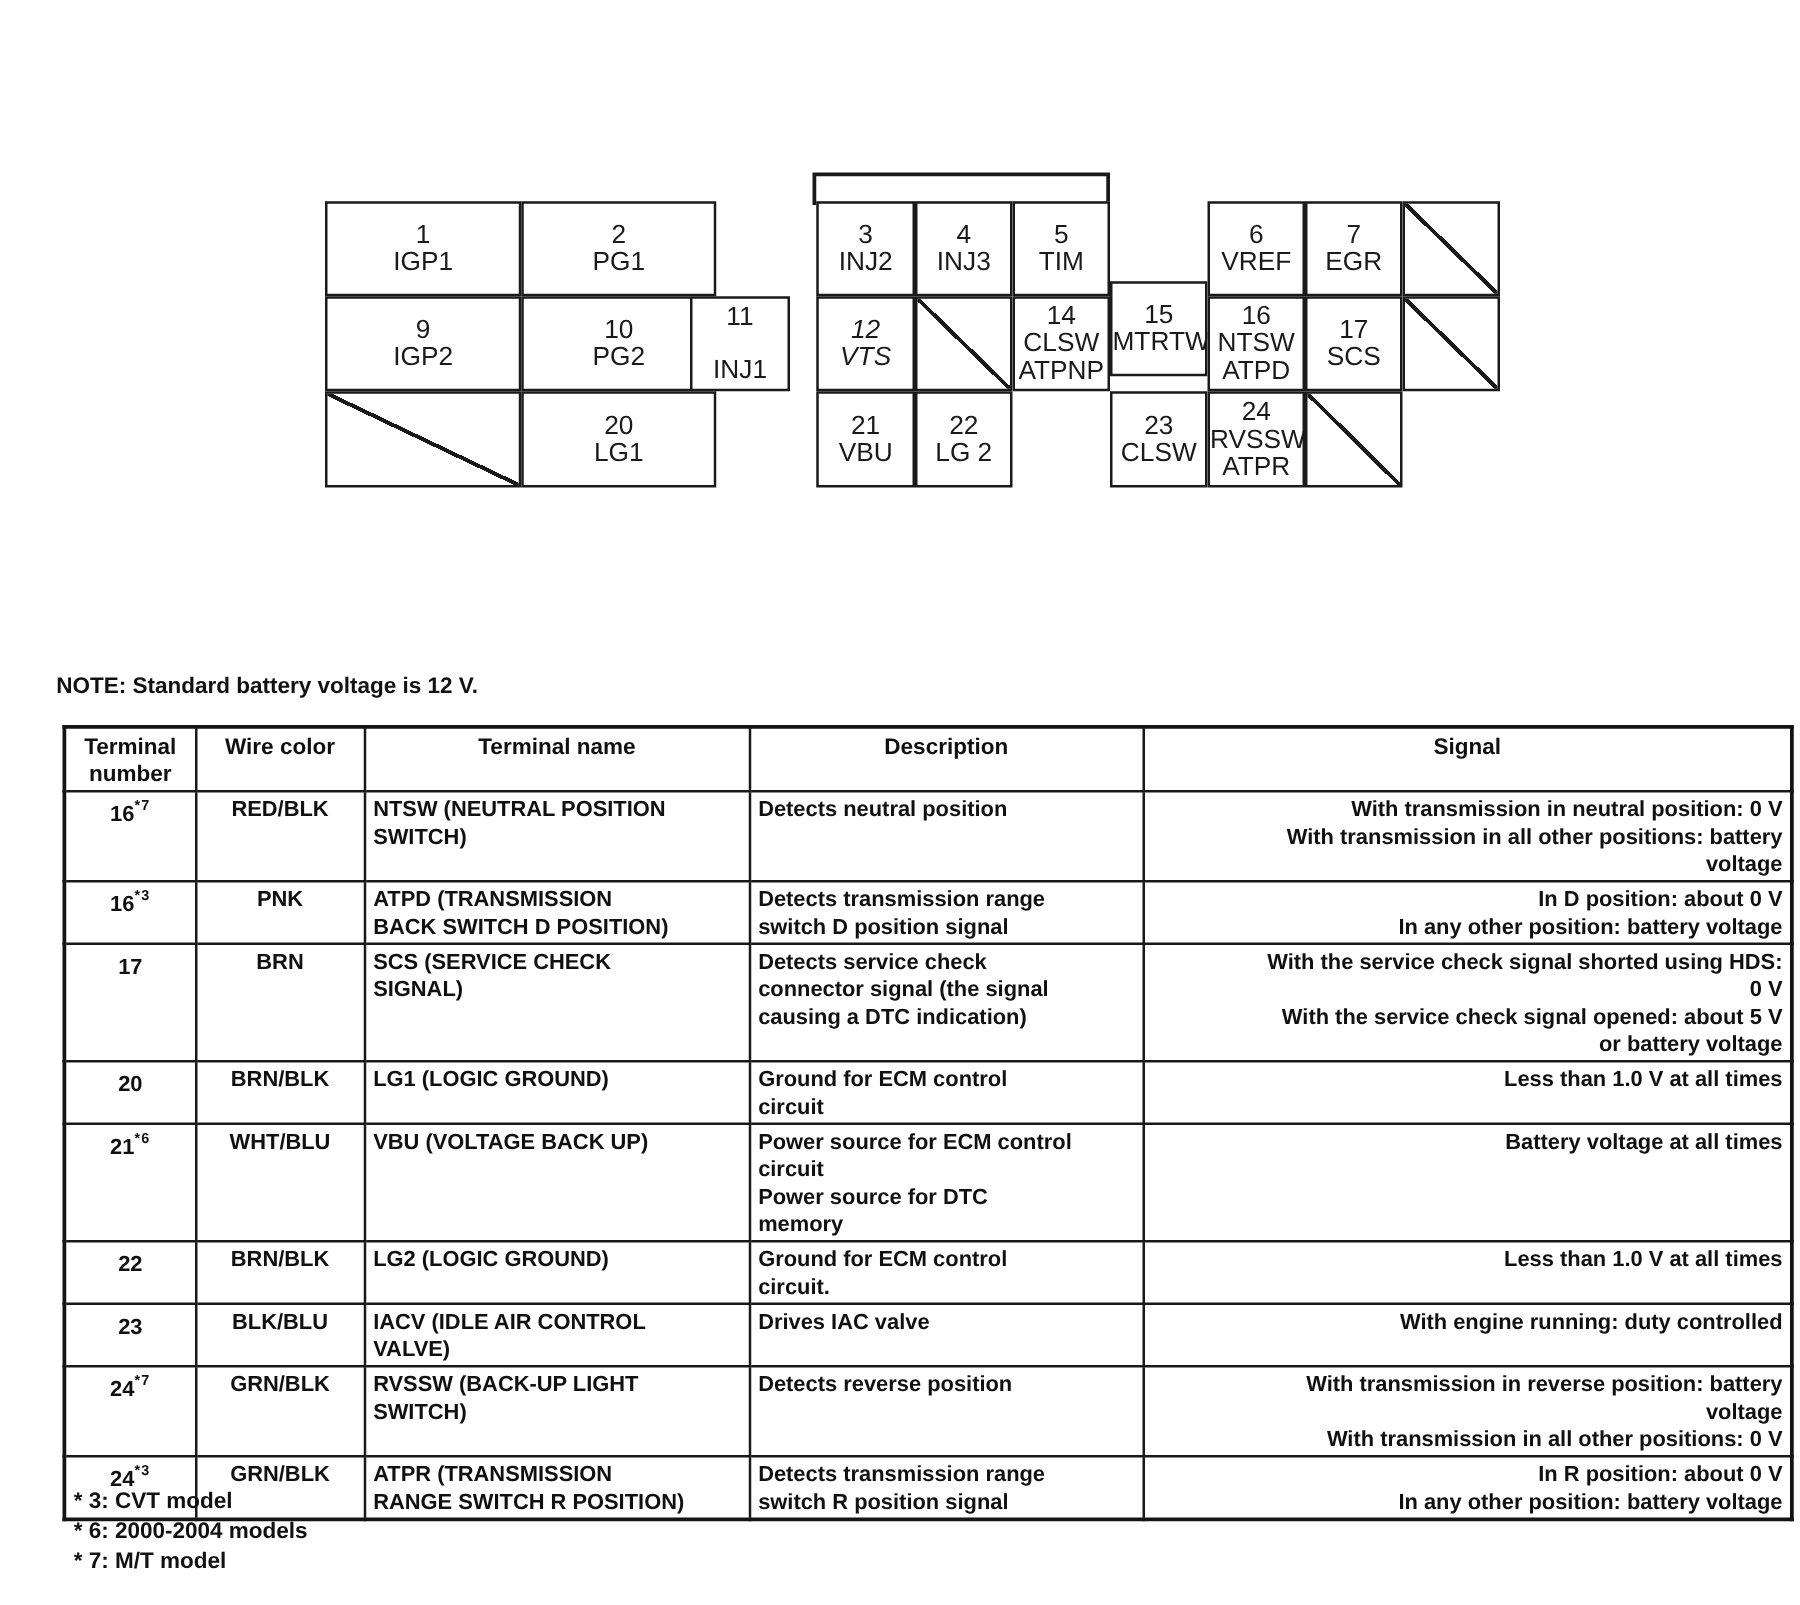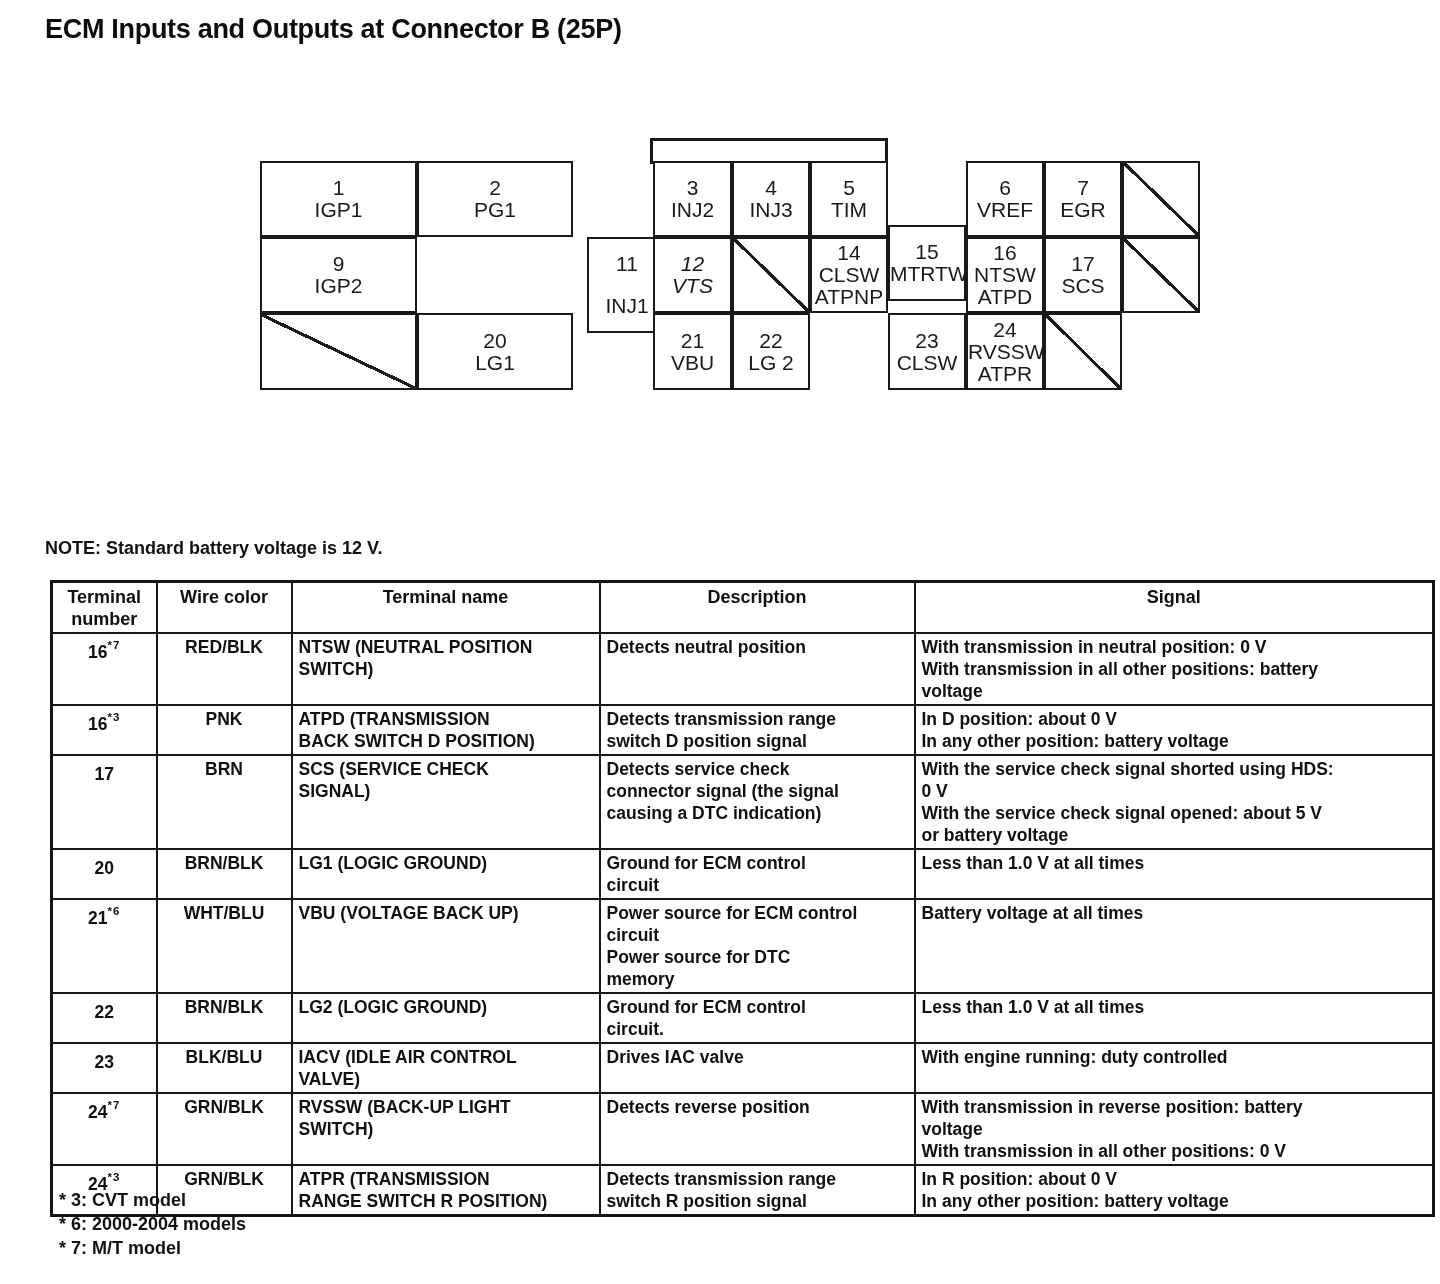--- a/index.html
+++ b/index.html
@@ -46,33 +46,32 @@
   #terminal-table th,#terminal-table td{
     border:2px solid #181818;vertical-align:top;padding:2px 6px 2px;
   }
   #terminal-table{border:3px solid #141414;}
   #terminal-table th{
     text-align:center;font-size:18px;line-height:22px;padding-top:3px;height:48px;box-sizing:border-box;
   }
   #terminal-table td{line-height:22px;}
   td.t,td.w{text-align:center;margin-top:36px;}
   td.n{padding-right:24px;}
-  td.s{padding-right:40px;}
+  td.s{padding-right:40px;text-align:right;}
   .ln{white-space:nowrap;}
   sup.term{font-size:11.5px;position:relative;top:-2px;letter-spacing:1px;}
   
   #footnotes{position:absolute;left:59px;top:1188px;font-size:18px;font-weight:bold;color:#111;}
   #footnotes .fn{line-height:24px;}
 </style>
 </head>
 <body>
 
 <div id="page">
 
-  <h1 id="title">ECM Inputs and Outputs at Connector B (25P)</h1>
 
   <div id="connector">
     <div id="tab"></div>
 
   <div class="ccell" style="left: 260px; top: 161px; width: 157px; height: 76px;">
         <div class="cnum">1</div>
         <div class="cname">IGP1</div>
       </div>
       <div class="ccell" style="left: 417px; top: 161px; width: 156px; height: 76px;">
         <div class="cnum">2</div>
@@ -96,21 +95,25 @@
       </div>
       <div class="ccell" style="left: 1044px; top: 161px; width: 78px; height: 76px;">
         <div class="cnum">7</div>
         <div class="cname">EGR</div>
       </div>
       <div class="ccell diag" style="left: 1122px; top: 161px; width: 78px; height: 76px;"></div>
       <div class="ccell" style="left: 260px; top: 237px; width: 157px; height: 76px;">
         <div class="cnum">9</div>
         <div class="cname">IGP2</div>
       </div>
-      <div class="ccell" style="left: 587px; top: 237px; width: 80px; height: 96px; gap: 20px;">
+      <div class="ccell" style="left: 417px; top: 237px; width: 156px; height: 76px;">
+        <div class="cnum">10</div>
+        <div class="cname">PG2</div>
+      </div>
+      <div class="ccell" style="left: 552px; top: 237px; width: 80px; height: 76px; gap: 20px;">
         <div class="cnum">11</div>
         <div class="cname">INJ1</div>
       </div>
       <div class="ccell" style="left: 653px; top: 237px; width: 79px; height: 76px; font-style: italic;">
         <div class="cnum">12</div>
         <div class="cname">VTS</div>
       </div>
       <div class="ccell diag" style="left: 732px; top: 237px; width: 78px; height: 76px;"></div>
       <div class="ccell" style="left: 810px; top: 237px; width: 78px; height: 76px;">
         <div class="cnum">14</div>

